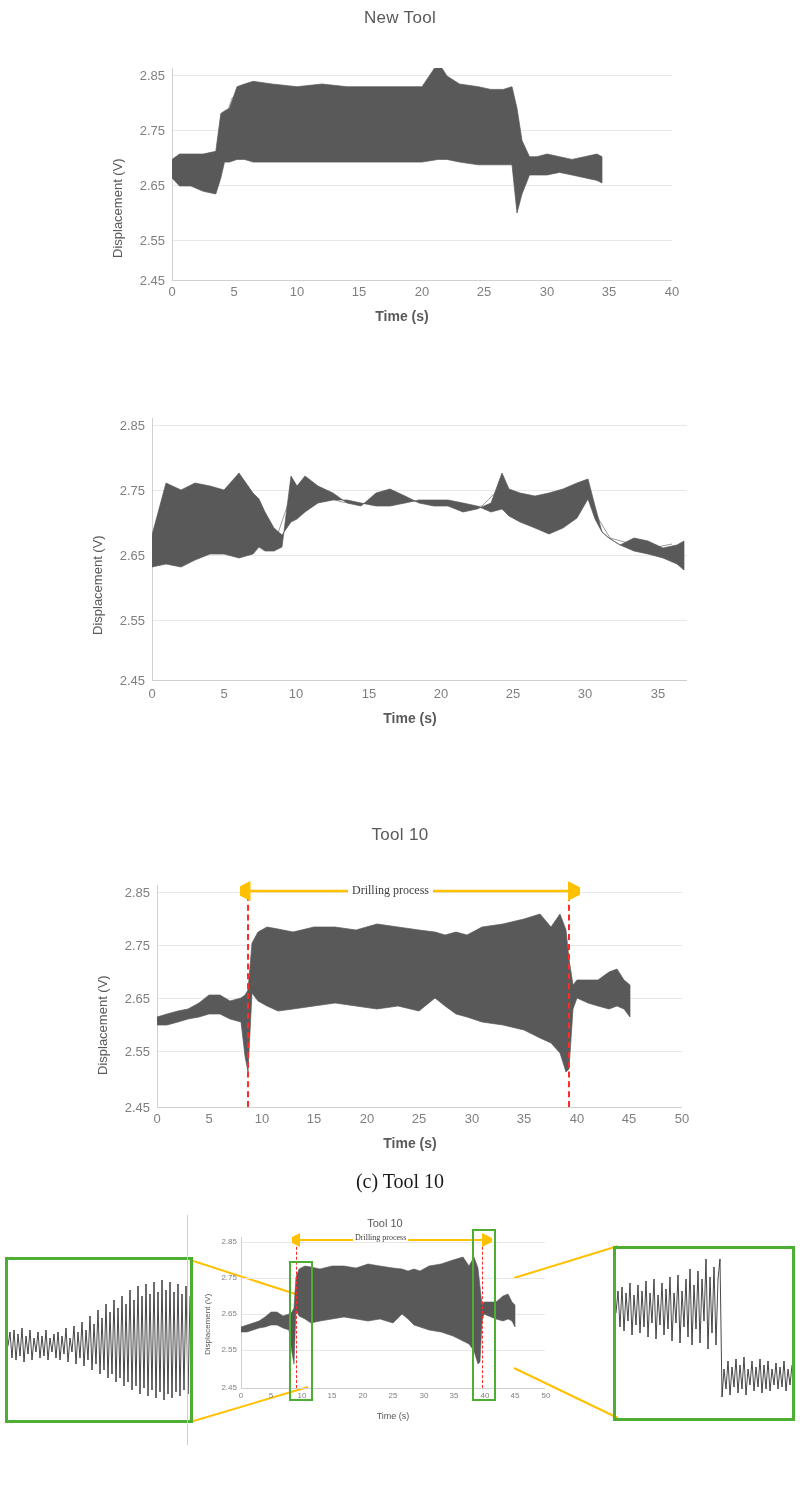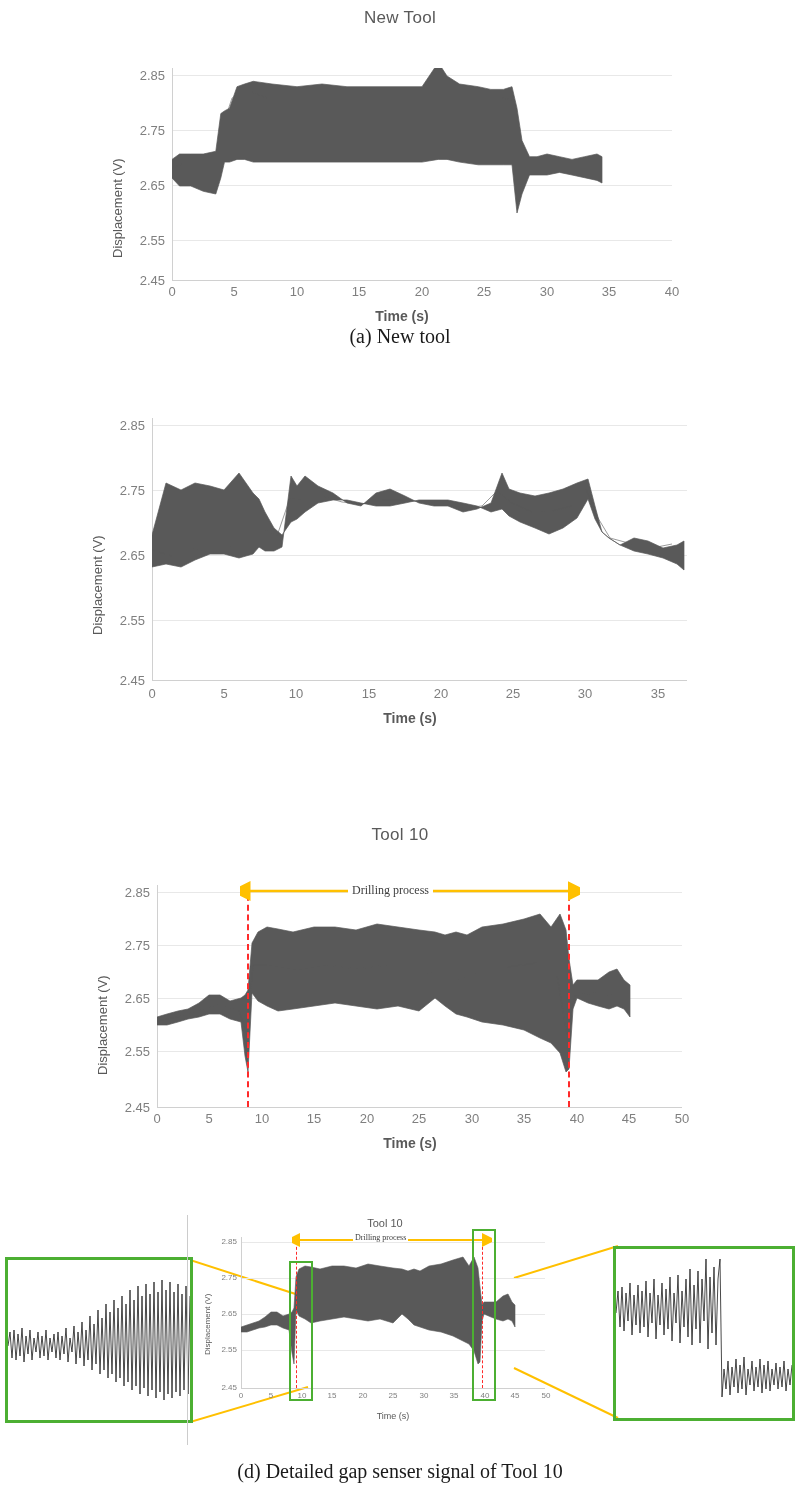--- a/index.html
+++ b/index.html
@@ -187,21 +187,20 @@
       <div class="xtick" style="left:344px;top:256px;">15</div>
       <div class="xtick" style="left:407px;top:256px;">20</div>
       <div class="xtick" style="left:469px;top:256px;">25</div>
       <div class="xtick" style="left:532px;top:256px;">30</div>
       <div class="xtick" style="left:594px;top:256px;">35</div>
       <div class="xtick" style="left:657px;top:256px;">40</div>
 
       <div class="xlabel" style="left:342px;top:280px;width:120px;">Time (s)</div>
     </div>
 
-    <div class="caption" style="position:absolute;top:325px;left:0;width:800px;">(a) New tool</div>
   </div>
 
   <div class="panel" style="top:380px;left:0px;height:420px;">
 
     <div class="chart-wrap" style="height:340px;">
       <div class="ylabel" style="left:90px;top:255px;">Displacement (V)</div>
       <div class="ytick" style="left:105px;top:38px;">2.85</div>
       <div class="ytick" style="left:105px;top:103px;">2.75</div>
       <div class="ytick" style="left:105px;top:168px;">2.65</div>
       <div class="ytick" style="left:105px;top:233px;">2.55</div>
@@ -288,20 +287,21 @@
       <div class="xtick" style="left:404px;top:266px;">25</div>
       <div class="xtick" style="left:457px;top:266px;">30</div>
       <div class="xtick" style="left:509px;top:266px;">35</div>
       <div class="xtick" style="left:562px;top:266px;">40</div>
       <div class="xtick" style="left:614px;top:266px;">45</div>
       <div class="xtick" style="left:667px;top:266px;">50</div>
 
       <div class="xlabel" style="left:350px;top:290px;width:120px;">Time (s)</div>
     </div>
 
+    <div class="caption" style="position:absolute;top:345px;left:0;width:800px;">(c) Tool 10</div>
   </div>
 
   <div class="panel" style="top:1215px;left:0px;height:287px;">
 
     <svg class="connector" width="120" height="180" viewBox="0 0 120 180" style="left:190px;top:35px;">
       <line x1="0" y1="10" x2="118" y2="48" stroke="#ffc000" stroke-width="2"></line>
       <line x1="0" y1="172" x2="118" y2="137" stroke="#ffc000" stroke-width="2"></line>
     </svg>
 
     <svg class="connector" width="110" height="180" viewBox="0 0 110 180" style="left:510px;top:25px;">
@@ -374,16 +374,15 @@
       <div class="mini-xtick" style="left:198px;top:176px;">25</div>
       <div class="mini-xtick" style="left:229px;top:176px;">30</div>
       <div class="mini-xtick" style="left:259px;top:176px;">35</div>
       <div class="mini-xtick" style="left:290px;top:176px;">40</div>
       <div class="mini-xtick" style="left:320px;top:176px;">45</div>
       <div class="mini-xtick" style="left:351px;top:176px;">50</div>
 
       <div class="mini-xlabel" style="left:168px;top:196px;width:80px;">Time (s)</div>
     </div>
 
-    <div class="caption" style="position:absolute;top:245px;left:0;width:800px;">(d) Detailed gap senser signal of Tool 10</div>
   </div>
 
 </div>
 
 </body></html>

